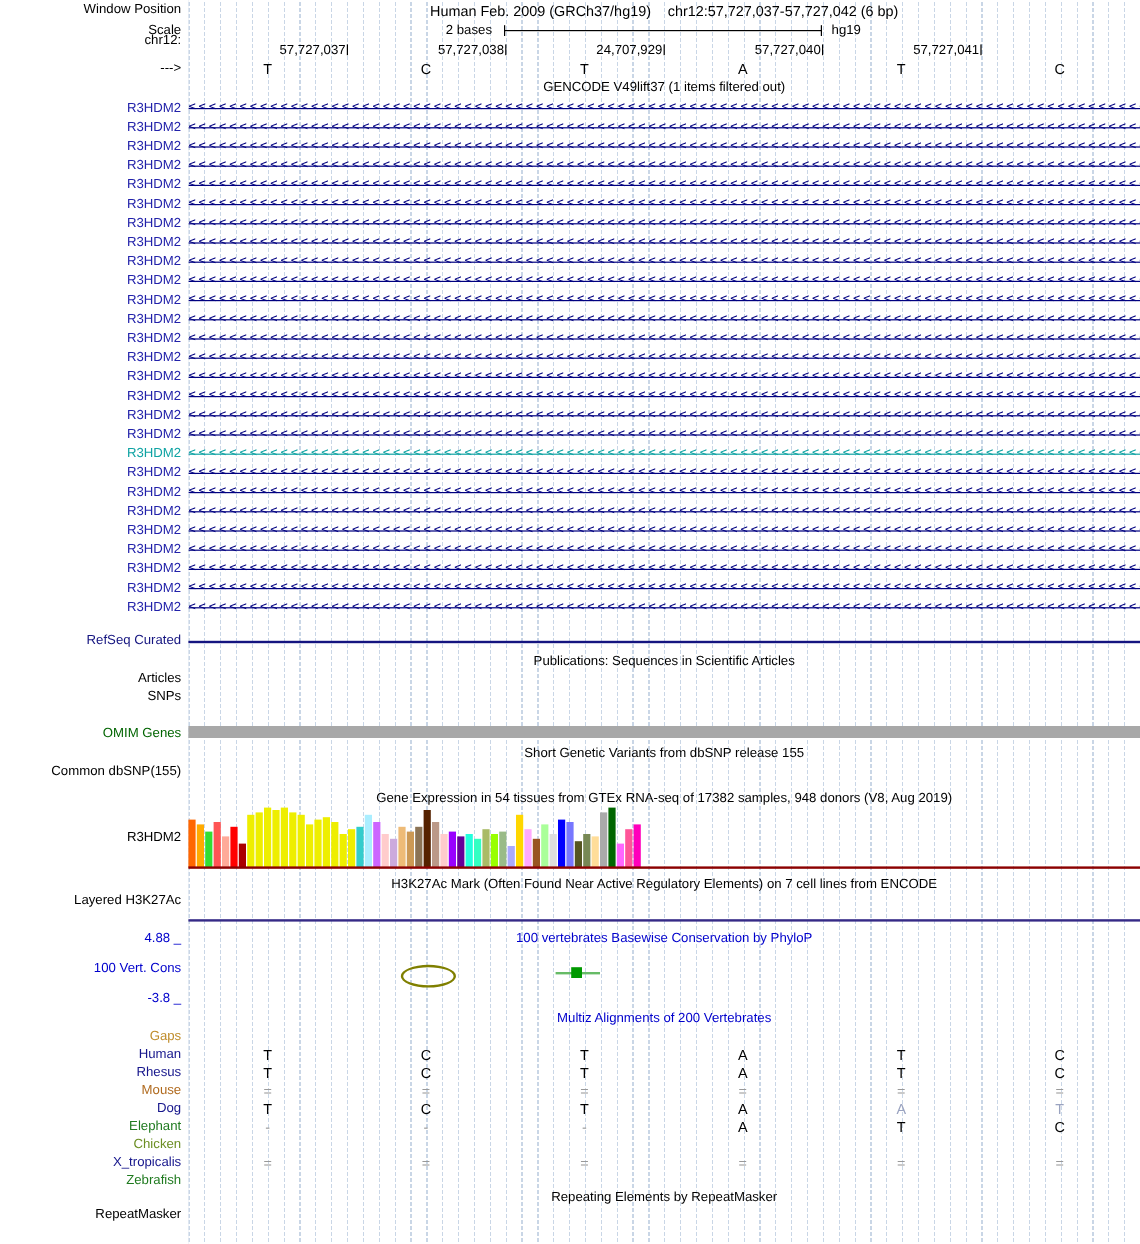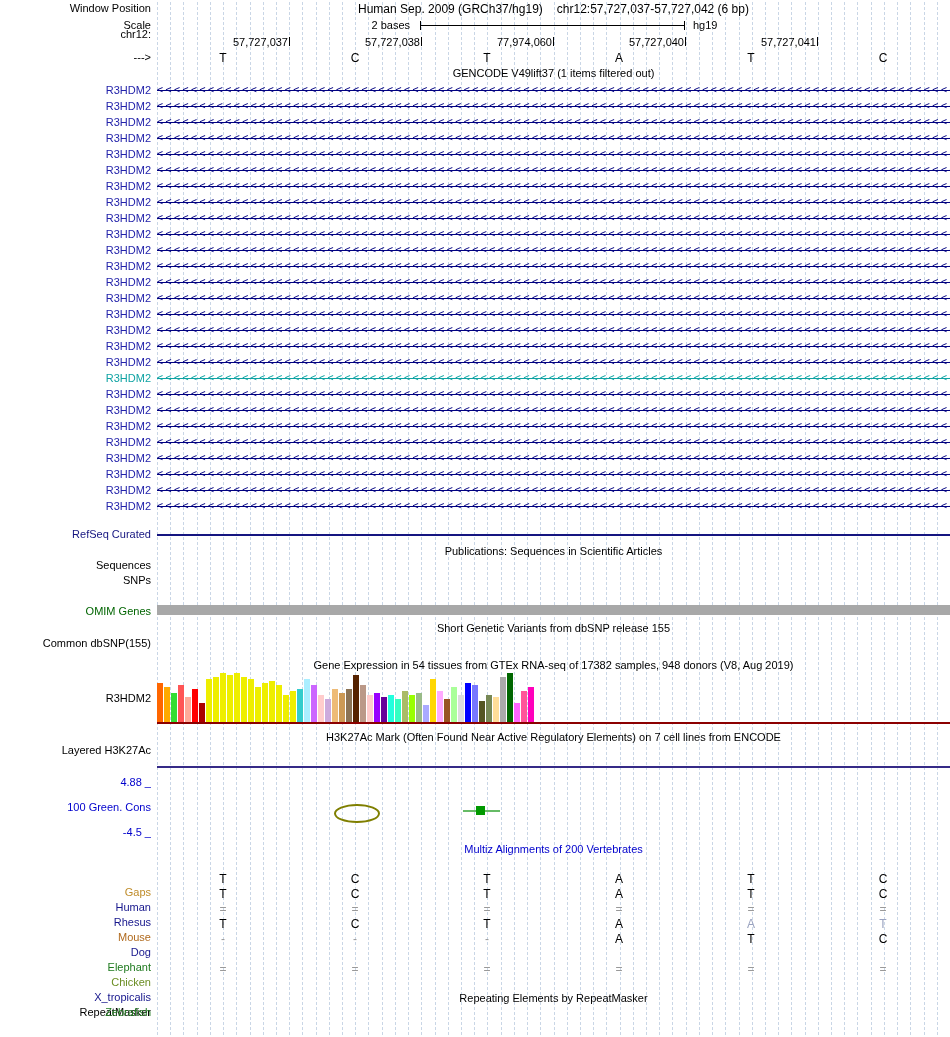--- a/index.html
+++ b/index.html
@@ -5,21 +5,21 @@
   html,body{margin:0;padding:0;background:#fff;}
   body{font-family:"Liberation Sans",sans-serif;color:#000;}
   #screen{position:relative;width:950px;height:1037px;background:#fff;overflow:hidden;font-size:11px;}
   #labels,#gencode-labels,#multiz-labels{position:absolute;left:0;top:0;width:157px;height:1037px;}
   #track-area{position:absolute;left:157px;top:0;width:793px;height:1037px;
     background-image:
       repeating-linear-gradient(to bottom,#ffffff 0 2px,rgba(255,255,255,0) 2px 5px),
       repeating-linear-gradient(to right,#c9d6e6 0 1px,rgba(255,255,255,0) 1px 13.2167px);}
   .lab{position:absolute;left:0;width:151px;text-align:right;white-space:nowrap;font-size:11px;line-height:13px;}
   .gene-lab{line-height:16px;}
-  .sp-lab{line-height:15px;margin-top:28px;}
+  .sp-lab{line-height:15px;}
   .blue{color:#0000cc;}
   .green{color:#006400;}
   .refseq-col{color:#151580;}
   .ct{position:absolute;left:0;width:100%;text-align:center;font-size:11px;white-space:nowrap;}
   .tophdr{position:absolute;top:2px;left:0;width:100%;display:flex;justify-content:center;gap:14px;font-size:12px;white-space:nowrap;}
   .sc-val{position:absolute;left:153px;width:100px;top:19px;text-align:right;}
   .scalebar{position:absolute;left:263px;top:21px;width:265px;height:9px;}
   .sb-line{position:absolute;left:0;right:0;top:4px;height:1px;background:#000;}
   .sb-t1{position:absolute;left:0;top:0;width:1px;height:9px;background:#000;}
   .sb-t2{position:absolute;right:0;top:0;width:1px;height:9px;background:#000;}
@@ -47,29 +47,29 @@
 <body>
 
 <div id="screen">
 
   <div id="labels">
     <div class="lab" style="top:2px">Window Position</div>
     <div class="lab" style="top:19px">Scale</div>
     <div class="lab" style="top:28px">chr12:</div>
     <div class="lab" style="top:51px">---&gt;</div>
     <div class="lab refseq-col" style="top:528px">RefSeq Curated</div>
-    <div class="lab" style="top:559px">Sequences</div>
+    <div class="lab" style="top:559px">Articles</div>
     <div class="lab" style="top:574px">SNPs</div>
     <div class="lab green" style="top:605px">OMIM Genes</div>
     <div class="lab" style="top:637px">Common dbSNP(155)</div>
     <div class="lab" style="top:692px">R3HDM2</div>
     <div class="lab" style="top:744px">Layered H3K27Ac</div>
     <div class="lab blue" style="top:776px">4.88 _</div>
-    <div class="lab blue" style="top:801px">100 Green. Cons</div>
-    <div class="lab blue" style="top:826px">-4.5 _</div>
+    <div class="lab blue" style="top:801px">100 Vert. Cons</div>
+    <div class="lab blue" style="top:826px">-3.8 _</div>
     <div class="lab" style="top:1006px">RepeatMasker</div>
   </div>
 
   <div id="gencode-labels">
       <div class="lab gene-lab" style="top: 82px; color: rgb(34, 34, 170);">R3HDM2</div>
       <div class="lab gene-lab" style="top: 98px; color: rgb(34, 34, 170);">R3HDM2</div>
       <div class="lab gene-lab" style="top: 114px; color: rgb(34, 34, 170);">R3HDM2</div>
       <div class="lab gene-lab" style="top: 130px; color: rgb(34, 34, 170);">R3HDM2</div>
       <div class="lab gene-lab" style="top: 146px; color: rgb(34, 34, 170);">R3HDM2</div>
       <div class="lab gene-lab" style="top: 162px; color: rgb(34, 34, 170);">R3HDM2</div>
@@ -103,35 +103,35 @@
       <div class="lab sp-lab" style="top: 917px; color: rgb(22, 22, 140);">Dog</div>
       <div class="lab sp-lab" style="top: 932px; color: rgb(31, 122, 31);">Elephant</div>
       <div class="lab sp-lab" style="top: 947px; color: rgb(107, 142, 35);">Chicken</div>
       <div class="lab sp-lab" style="top: 962px; color: rgb(22, 22, 140);">X_tropicalis</div>
       <div class="lab sp-lab" style="top: 977px; color: rgb(31, 122, 31);">Zebrafish</div>
     </div>
 
   <div id="track-area">
 
     <div class="tophdr">
-      <span>Human Sep. 2009 (GRCh37/hg19)</span>
+      <span>Human Feb. 2009 (GRCh37/hg19)</span>
       <span>chr12:57,727,037-57,727,042 (6 bp)</span>
     </div>
 
     <div class="sc-val">2 bases</div>
     <div class="scalebar">
       <div class="sb-t1"></div>
       <div class="sb-line"></div>
       <div class="sb-t2"></div>
     </div>
     <div class="hg19">hg19</div>
 
     <div class="coord" style="left:21px">57,727,037</div>
     <div class="coord" style="left:153px">57,727,038</div>
-    <div class="coord" style="left:285px">77,974,060</div>
+    <div class="coord" style="left:285px">24,707,929</div>
     <div class="coord" style="left:417px">57,727,040</div>
     <div class="coord" style="left:549px">57,727,041</div>
     <div class="tick" style="left:132px"></div>
     <div class="tick" style="left:264px"></div>
     <div class="tick" style="left:396px"></div>
     <div class="tick" style="left:528px"></div>
     <div class="tick" style="left:660px"></div>
 
     <div class="base-cell" style="left:0px">T</div>
     <div class="base-cell" style="left:132px">C</div>
@@ -315,20 +315,21 @@
         <div class="gtex-bar" style="height: 50px; background: rgb(0, 102, 0);"></div>
         <div class="gtex-bar" style="height: 20px; background: rgb(255, 102, 255);"></div>
         <div class="gtex-bar" style="height: 32px; background: rgb(255, 85, 153);"></div>
         <div class="gtex-bar" style="height: 36px; background: rgb(255, 0, 187);"></div>
       </div>
     <div class="hline" style="top:722px;height:2px;background:#8b0000"></div>
 
     <div class="ct" style="top:731px">H3K27Ac Mark (Often Found Near Active Regulatory Elements) on 7 cell lines from ENCODE</div>
     <div class="hline" style="top:766px;height:2px;background:#352a87"></div>
 
+    <div class="ct blue" style="top:776px">100 vertebrates Basewise Conservation by PhyloP</div>
     <div class="ellipse"></div>
     <div class="ph-gline"></div>
     <div class="ph-gsq"></div>
 
     <div class="ct blue" style="top:843px">Multiz Alignments of 200 Vertebrates</div>
     <div id="multiz-cells">
         <div class="mz-cell mz-n" style="left: 0px; top: 872px;">T</div>
         <div class="mz-cell mz-n" style="left: 132px; top: 872px;">C</div>
         <div class="mz-cell mz-n" style="left: 264px; top: 872px;">T</div>
         <div class="mz-cell mz-n" style="left: 396px; top: 872px;">A</div>

